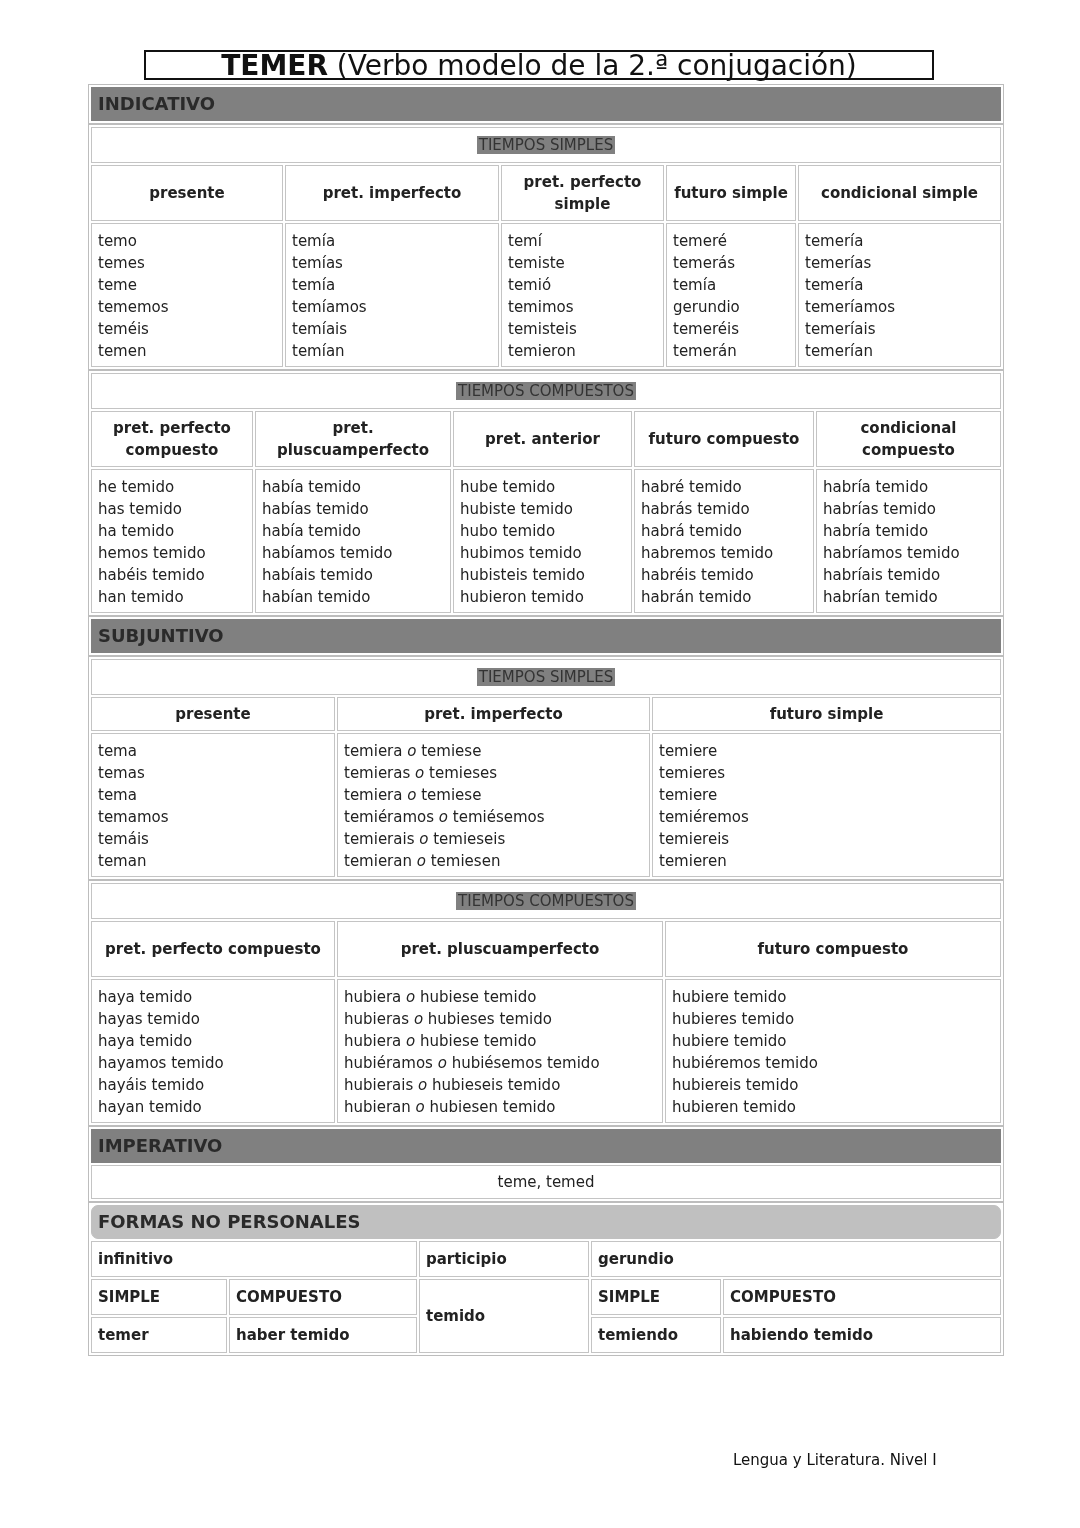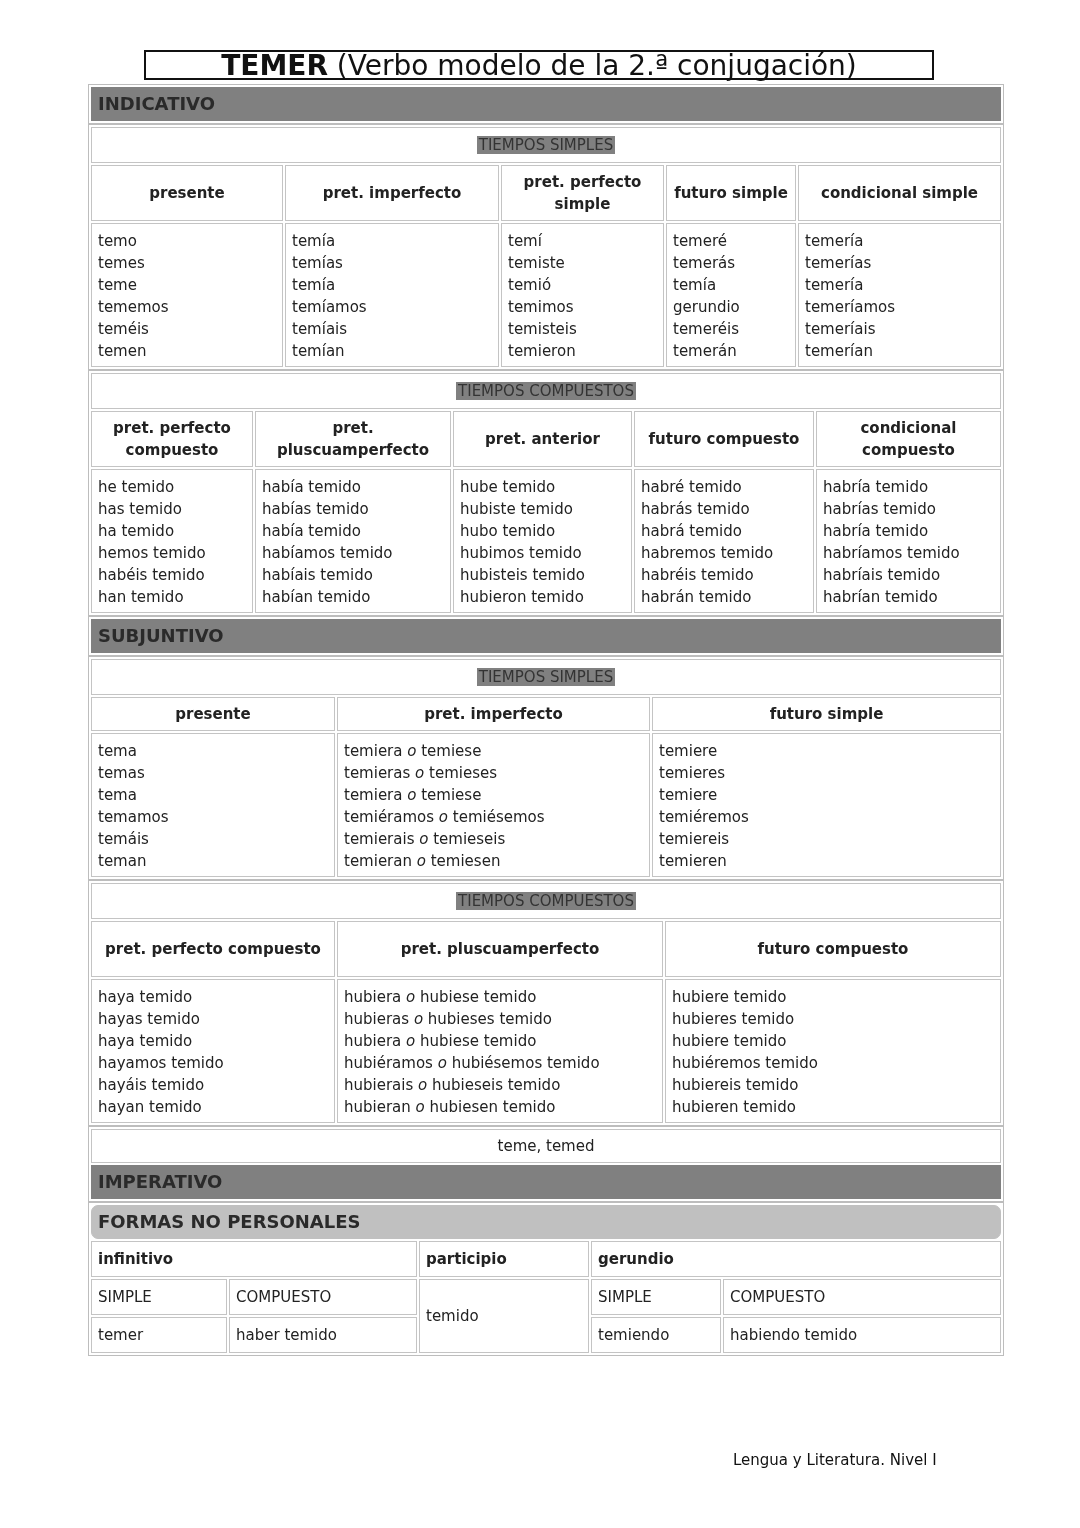--- a/index.html
+++ b/index.html
@@ -17,21 +17,21 @@
   .mode.light { background: #c0c0c0; border-color: #c0c0c0; border-radius: 7px; }
   .tiempos { text-align: center; height: 34px; line-height: 34px; }
   .tiempos span { background: #808080; color: #333; padding: 0 2px; }
   .colhead { text-align: center; vertical-align: middle; font-weight: bold; height: 54px; line-height: 22px; }
   .colhead.single { height: 32px; }
   .forms { padding-top: 6px; padding-bottom: 4px; height: 132px; margin-left: 20px; }
   .forms div { white-space: nowrap; }
   .forms i { font-style: italic; }
   .imper { text-align: center; height: 32px; line-height: 32px; }
   .np-head { font-weight: bold; height: 34px; line-height: 34px; }
-  .np-cell { height: 34px; line-height: 34px; }
+  .np-cell { height: 34px; line-height: 34px; font-weight: bold; }
   .np-mid { vertical-align: middle; }
   .footer { position: absolute; left: 725px; top: 1451px; font-size: 15px; color: #111; margin-left: 8px; }
 </style>
 </head>
 <body>
 
 <div class="title-box"><b>TEMER</b><span> (Verbo modelo de la 2.ª conjugación)</span></div>
 
 <div class="sheet">
 
@@ -263,24 +263,24 @@
             <div>hubiereis temido</div>
             <div>hubieren temido</div>
           </td>
     </tr>
   </tbody>
     </table>
 
   <table>
     <tbody>
         <tr>
+          <td class="mode">IMPERATIVO</td>
+        </tr>
+    <tr>
           <td class="imper">teme, temed</td>
-        </tr>
-    <tr>
-          <td class="mode">IMPERATIVO</td>
         </tr>
   </tbody>
     </table>
 
   <table>
     <colgroup>
         <col style="width:136px">
         <col style="width:188px">
         <col style="width:170px">
         <col style="width:130px">

